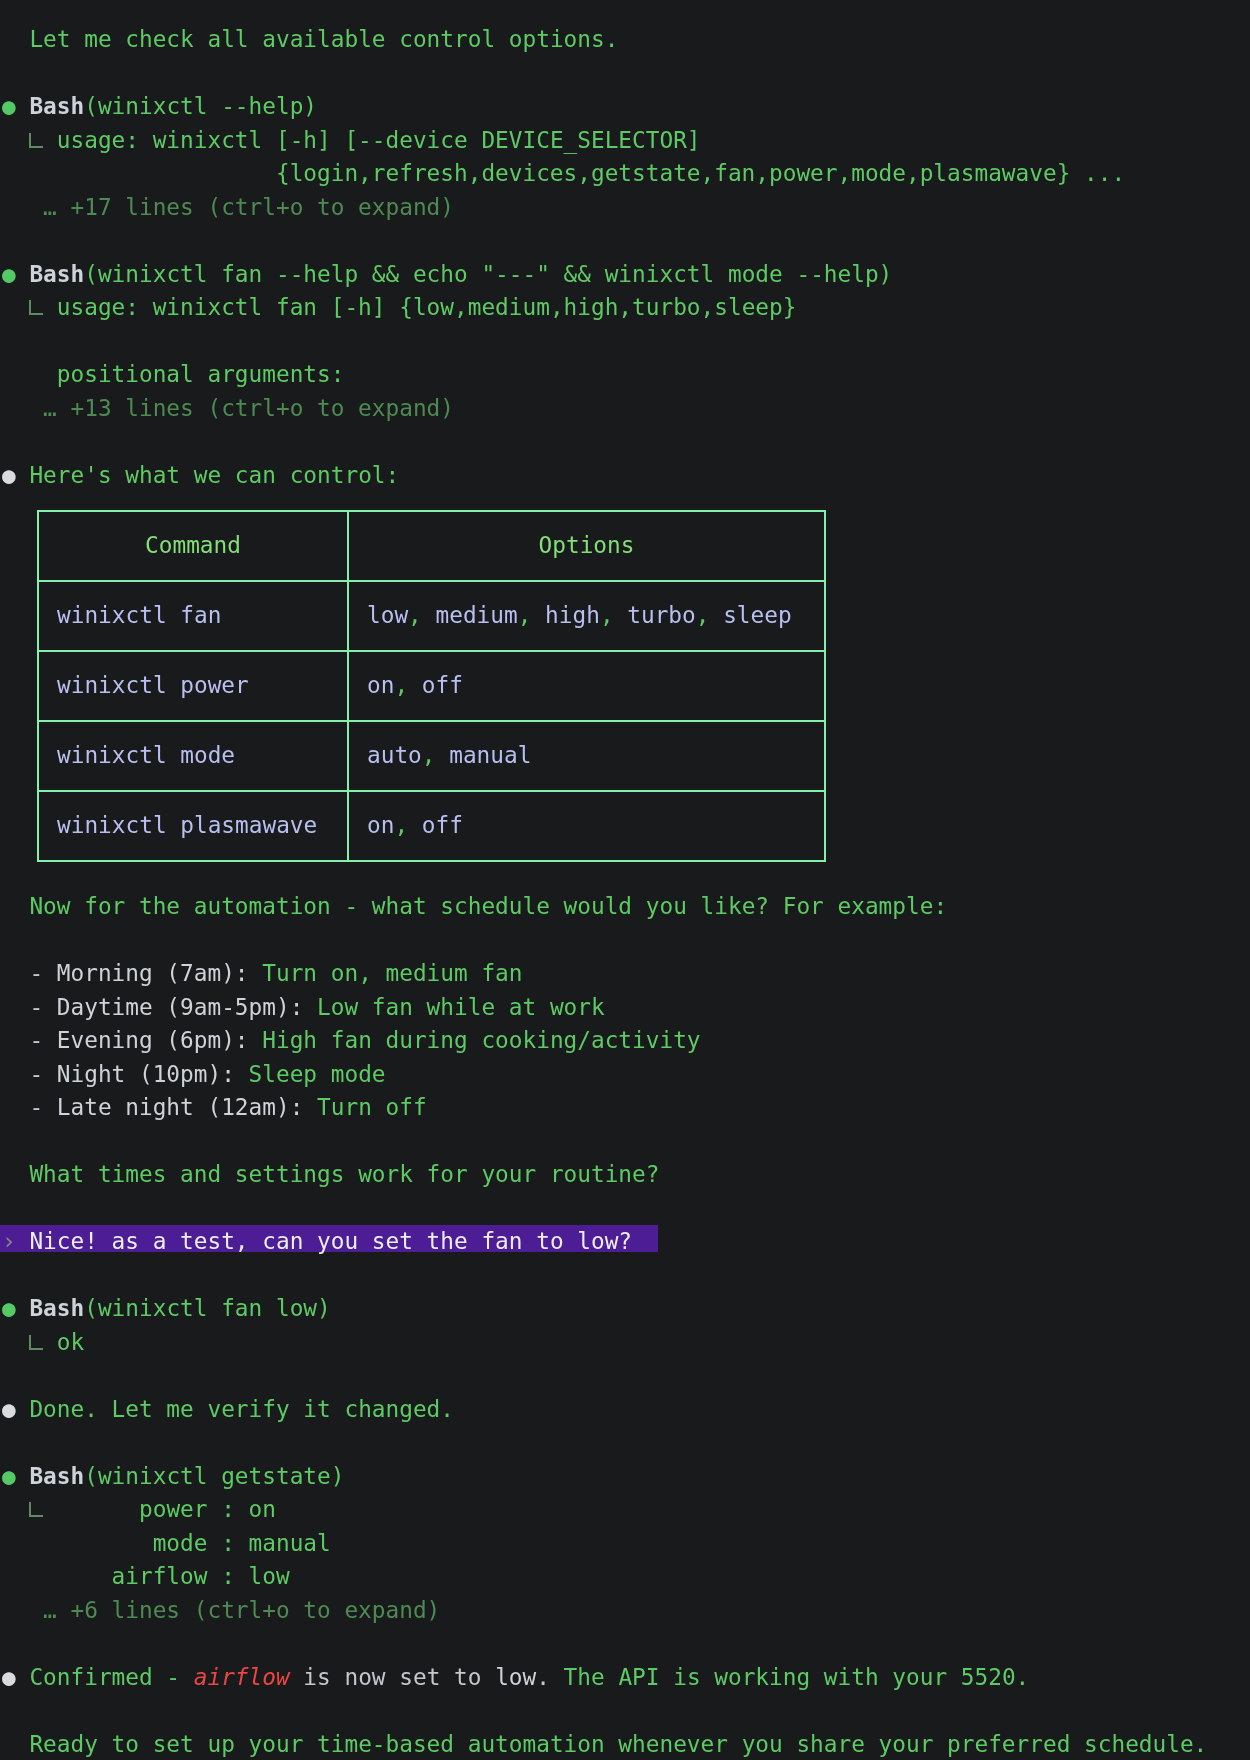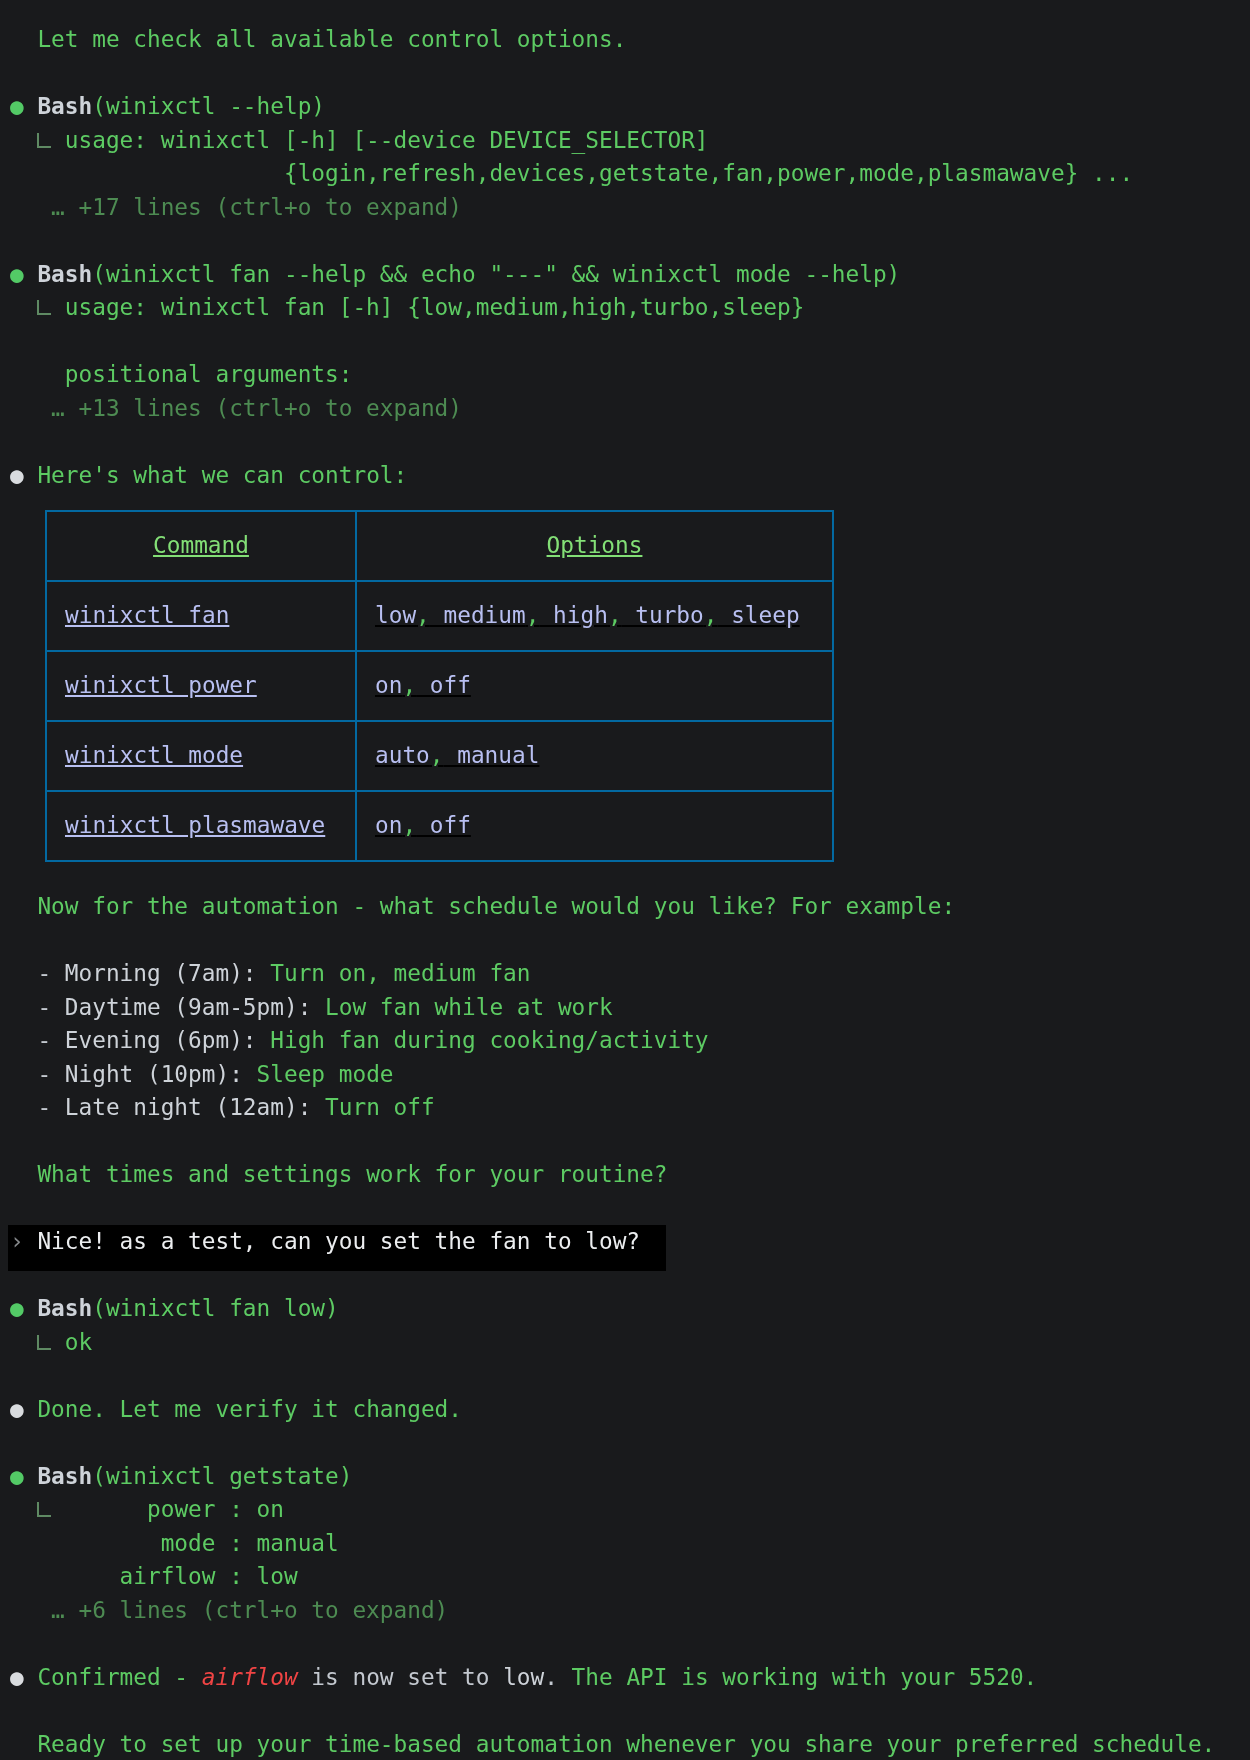--- a/index.html
+++ b/index.html
@@ -3,21 +3,21 @@
 <meta charset="utf-8">
 <style>
   html,body{margin:0;padding:0;}
   body{
     width:1250px;height:1760px;
     background:#191a1c;
     overflow:hidden;
     font-family:"DejaVu Sans Mono", "Liberation Mono", monospace;
   }
   #terminal{
-    padding:23px 0 0 10px;
+    padding:23px 0 0 2px;
     font-size:22.75px;
     line-height:33.5px;
     font-variant-ligatures:none;
   }
   .line{white-space:pre;height:33.5px;}
   
   .g  {color:#5dcb63;}                           
   .d  {color:#4d8b52;}                           
   .b  {color:#ced3d9;font-weight:bold;margin-top:20px;}          
   .bg {color:#53ca66;}                           
@@ -32,39 +32,38 @@
   
   .cn{
     display:inline-block;box-sizing:border-box;
     width:1ch;height:15px;
     border-left:2px solid #5f8a63;border-bottom:2px solid #5f8a63;
     vertical-align:baseline;
   }
   
   .ubar{
     display:inline-block;
-    background:#000000;
+    background:#4c1d95;
     margin-left:-2px;padding-left:2px;padding-right:26px;
-    height:46px;
+    height:27px;
   }
   
   .ctl-table{
     border-collapse:collapse;table-layout:fixed;
     width:783px;
     margin:18px 0 28px 35px;
     font-size:22.75px;line-height:33.5px;
     font-family:"DejaVu Sans Mono", "Liberation Mono", monospace;
   }
   .ctl-table td{
-    border:2px solid #0369a1;
+    border:2px solid #86efac;
     height:68px;
     padding:0 0 0 18px;
     vertical-align:middle;
     white-space:pre;
-    text-decoration:underline;
   }
   .ctl-table td.hdr{
     text-align:center;
     padding:0;
     color:#83df76;
   }
   .ctl-table td.cmd{color:#b8bff1;}
 </style>
 </head>
 <body>

